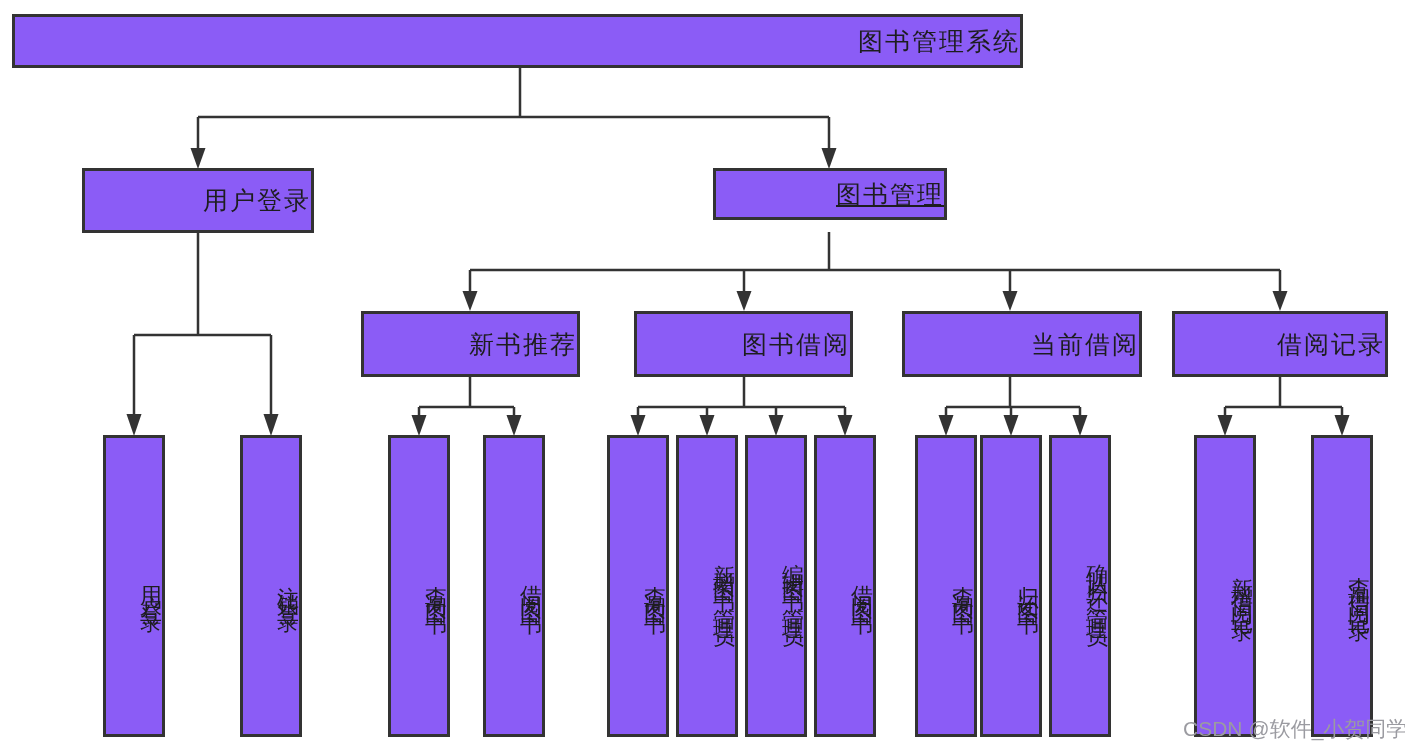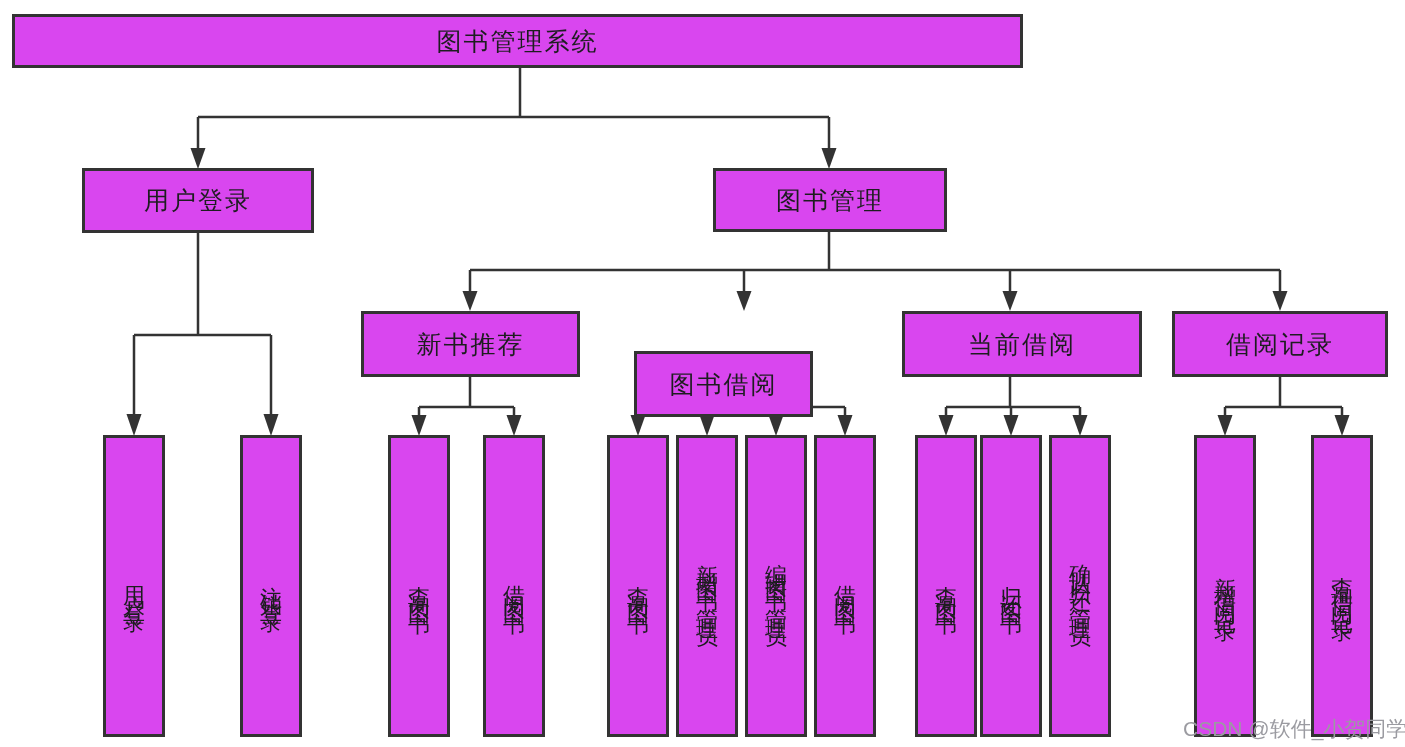--- a/index.html
+++ b/index.html
@@ -12,25 +12,25 @@
     overflow: hidden;
   }
   svg.connectors {
     position: absolute;
     left: 0; top: 0;
     width: 1405px; height: 747px;
   }
   .node {
     position: absolute;
     box-sizing: border-box;
-    background: #d946ef;
+    background: #8b5cf6;
     border: 3px solid #333333;
     display: flex;
     align-items: center;
-    justify-content: center;
+    justify-content: flex-end;
     color: #1d1d1f;
   }
   .hlabel { font-size: 25px; letter-spacing: 2px; white-space: nowrap; }
   .leaf { top: 435px; width: 62px; height: 302px; }
   .vtext {
     writing-mode: vertical-rl;
     text-orientation: mixed;
     font-size: 22px;
     letter-spacing: 9px;
     line-height: 1;
@@ -119,28 +119,28 @@
     </g>
   </svg>
 
   <div class="node" style="left:12px; top:14px; width:1011px; height:54px;">
     <span class="hlabel">图书管理系统</span>
   </div>
 
   <div class="node" style="left:82px; top:168px; width:232px; height:65px;">
     <span class="hlabel">用户登录</span>
   </div>
-  <div class="node" style="left:713px; top:168px; width:234px; height:64px;">
+  <div class="node" style="left:713px; top:168px; width:234px; height:52px;text-decoration:underline;">
     <span class="hlabel">图书管理</span>
   </div>
 
   <div class="node" style="left:361px; top:311px; width:219px; height:66px;font-family:Liberation Serif, serif;">
     <span class="hlabel">新书推荐</span>
   </div>
-  <div class="node" style="left:634px; top:311px; width:179px; height:66px;margin-top:40px;">
+  <div class="node" style="left:634px; top:311px; width:219px; height:66px;">
     <span class="hlabel">图书借阅</span>
   </div>
   <div class="node" style="left:902px; top:311px; width:240px; height:66px;">
     <span class="hlabel">当前借阅</span>
   </div>
   <div class="node" style="left:1172px; top:311px; width:216px; height:66px;">
     <span class="hlabel">借阅记录</span>
   </div>
 
   <div class="node leaf" style="left:103px;">

